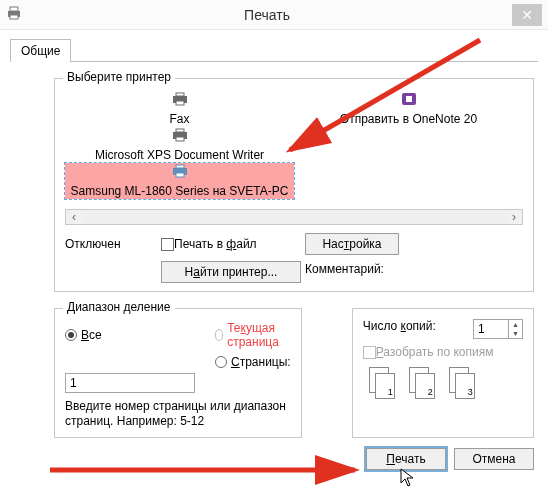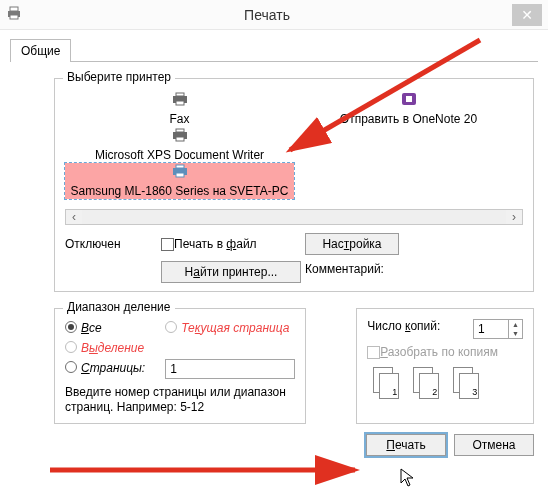--- a/index.html
+++ b/index.html
@@ -31,21 +31,21 @@
 
 .status-grid { display:grid; grid-template-columns: 92px 140px 1fr 120px; align-items:center; row-gap:6px; column-gap:4px; margin-top:8px;}
 .btn { border:1px solid #9b9b9b; background:#f0f0f0; padding:3px 8px; cursor:pointer; text-align:center; }
 
 .chk { display:flex; align-items:center; }
 .chk .box{ width:13px; height:13px; border:1px solid #6d6d6d; background:#fff;}
 
 .lower { display:flex; gap:10px; margin-top:8px;}
 .lower .groupbox{ flex:1; }
 
-.radio-row { display:flex; align-items:flex-start; gap:4px; margin:2px 0;font-style:italic;}
+.radio-row { display:flex; align-items:center; gap:4px; margin:2px 0;}
 .radio .circle{ width:12px; height:12px; border:1px solid #6d6d6d; border-radius:50%; background:#fff; display:inline-flex; align-items:center; justify-content:center;}
 .radio .circle .dot{ width:6px; height:6px; border-radius:50%; background:#424242;}
 .radio.disabled { color:#ef4444; }
 .radio.disabled .circle{ border-color:#bcbcbc;}
 
 .range-grid{ display:grid; grid-template-columns:auto 1fr; column-gap:20px; row-gap:2px;}
 
 .input-pages{ width:130px; border:1px solid #a5a5a5; padding:2px 4px; background:#fff; height:20px;}
 .hint{ margin-top:6px; line-height:1.25;}
 
@@ -168,24 +168,20 @@
           <span class="circle">
               <span class="dot"></span>
             </span>
           <span><u>В</u>се</span>
         </label>
         <label class="radio-row radio disabled">
           <span class="circle"></span>
           <span>Те<u>к</u>ущая страница</span>
         </label>
 
-        <label class="radio-row radio disabled">
-          <span class="circle"></span>
-          <span>В<u>ы</u>деление</span>
-        </label>
         <span></span>
 
         <label class="radio-row radio">
           <span class="circle"></span>
           <span><u>С</u>траницы:</span>
         </label>
         <input class="input-pages" value="1" style="">
       </div>
       <div class="hint">Введите номер страницы или диапазон страниц.  Например: 5-12</div>
     </div>

